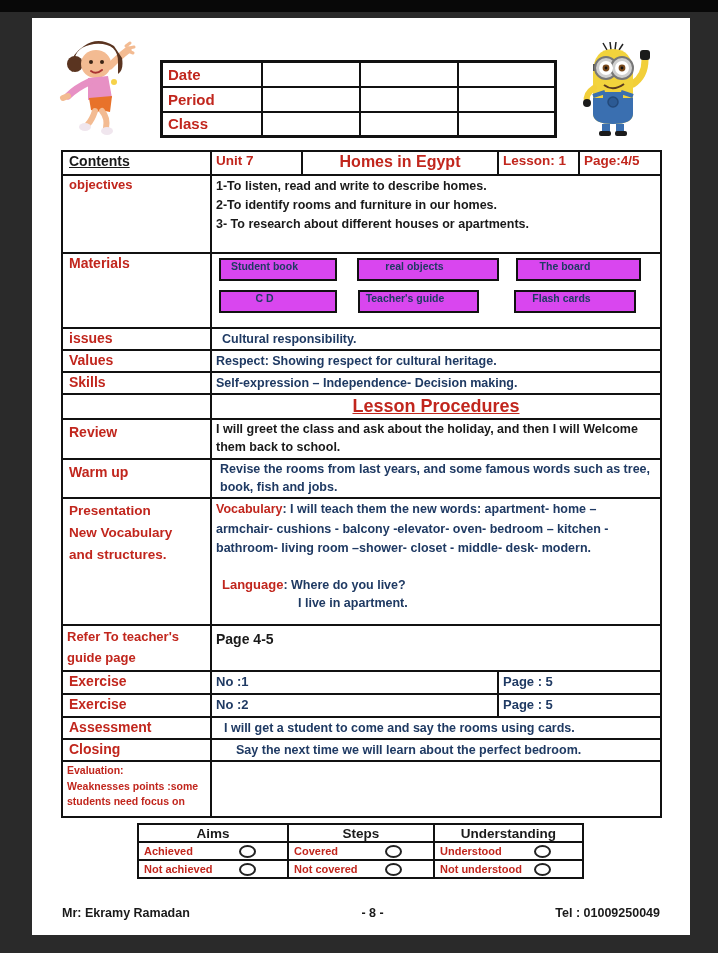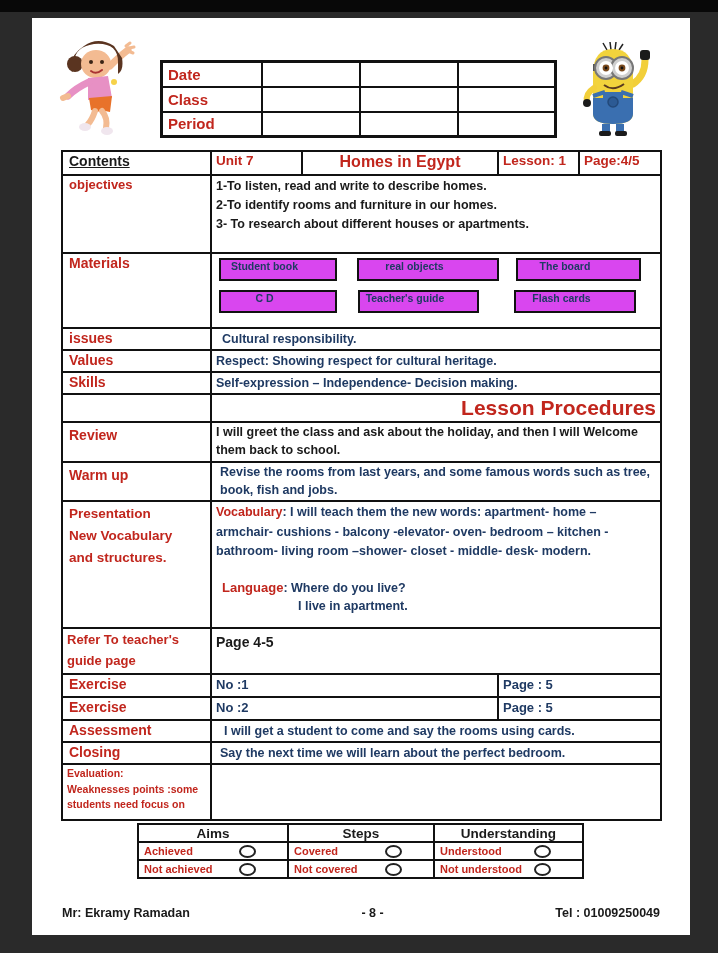--- a/index.html
+++ b/index.html
@@ -25,21 +25,21 @@
   .info-empty{width:98px;}
 
   
   .main-table{position:absolute;left:29px;top:132px;border-collapse:collapse;table-layout:fixed;}
   .main-table td{border:2px solid var(--line);vertical-align:top;padding:1px 4px;overflow:hidden;}
   .lbl{font-size:13px;font-weight:bold;color:var(--red);padding-left:6px !important;}
   .cellnavy{font-size:12.5px;font-weight:bold;color:var(--navy);line-height:1.45;}
   .cellblk{font-size:12.5px;font-weight:bold;color:var(--blk);line-height:1.5;}
   .hdr-contents{font-size:14px;font-weight:bold;color:var(--blk);text-decoration:underline;padding-left:6px !important;}
   .hdr-red{font-size:13.5px;font-weight:bold;color:var(--red);}
-  .proc-title{font-size:21px;font-weight:bold;color:var(--red);text-align:right;}
+  .proc-title{font-size:18px;font-weight:bold;color:var(--red);text-decoration:underline;text-align:center;}
 
   .materials-wrap{position:relative;height:70px;}
   .mbox{position:absolute;height:23px;border:2px solid var(--line);display:flex;align-items:flex-start;background:#d946ef;}
   .mbox-label{flex:1;display:flex;align-items:center;justify-content:center;font-weight:bold;font-size:10.5px;color:var(--navy);}
   .mbox-check{width:27px;border-left:2px solid var(--line);}
 
   .eval-lbl{font-size:10.5px;font-weight:bold;color:var(--red);line-height:1.5;}
   .refer-lbl{font-size:13px;font-weight:bold;color:var(--red);line-height:1.6;}
 
   
@@ -130,27 +130,27 @@
 
     <table class="info-table">
       <tbody>
           <tr>
         <td class="info-label">Date</td>
         <td class="info-empty"></td>
         <td class="info-empty"></td>
         <td class="info-empty"></td>
       </tr>
       <tr>
+        <td class="info-label">Period</td>
+        <td></td>
+        <td></td>
+        <td></td>
+      </tr>
+      <tr>
         <td class="info-label">Class</td>
-        <td></td>
-        <td></td>
-        <td></td>
-      </tr>
-      <tr>
-        <td class="info-label">Period</td>
         <td></td>
         <td></td>
         <td></td>
       </tr>
     </tbody>
       </table>
 
     <table class="main-table">
       <colgroup>
           <col style="width:149px">
@@ -270,21 +270,21 @@
         <td colspan="2" class="cellnavy" style="font-size:13px">Page : 5</td>
       </tr>
 
       <tr style="height:22px">
         <td class="lbl" style="font-size:14px">Assessment</td>
         <td colspan="4" class="cellnavy" style="padding-left:12px">I will get a student to come and say the rooms using cards.</td>
       </tr>
 
       <tr style="height:21px">
         <td class="lbl" style="font-size:14px">Closing</td>
-        <td colspan="4" class="cellnavy" style="padding-left:8px">Say the next time we will learn about the perfect bedroom.</td>
+        <td colspan="4" class="cellnavy" style="padding-left:24px">Say the next time we will learn about the perfect bedroom.</td>
       </tr>
 
       <tr style="height:56px">
         <td class="eval-lbl" style="border:2px solid var(--line)">
           <div>Evaluation:</div>
           <div>Weaknesses points :some</div>
           <div>students need focus on</div>
         </td>
         <td colspan="4"></td>
       </tr>

